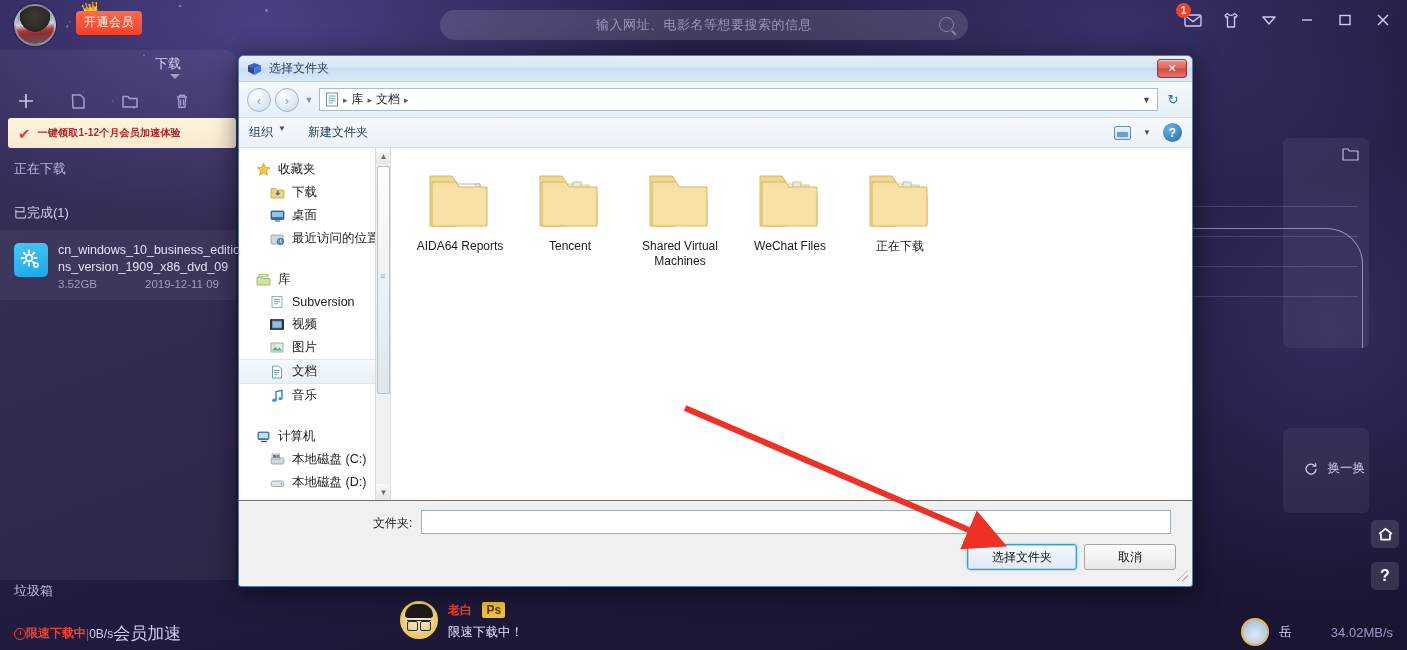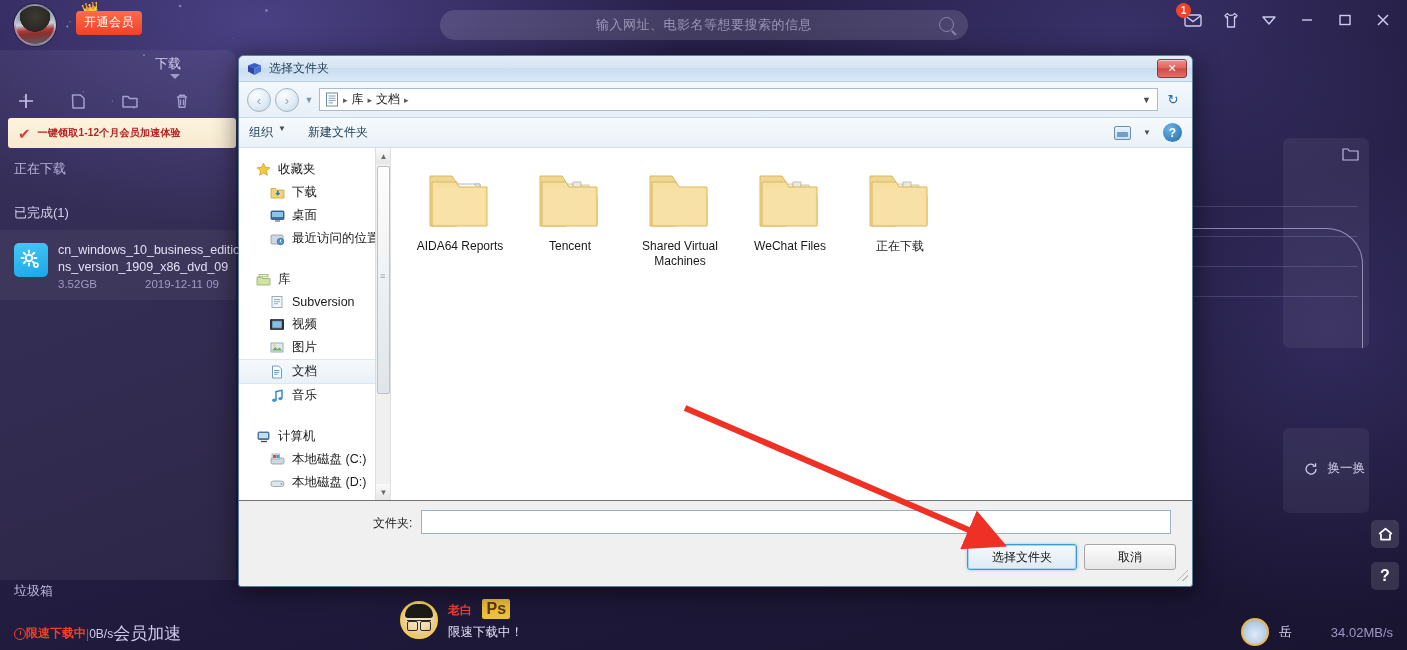--- a/index.html
+++ b/index.html
@@ -169,21 +169,21 @@
   }
   #ad-avatar .glasses::before, #ad-avatar .glasses::after {
     content:''; position:absolute; top:0; width:9px; height:8px;
     border:1.5px solid #2b2b2b; border-radius:2px;
   }
   #ad-avatar .glasses::before { left:0; }
   #ad-avatar .glasses::after { right:0; }
   #ad-name { color:#f2402b; font-size: 12px; font-weight: bold; }
   #ad-ps {
     display:inline-block; background:#f2c13c; color:#5b3a0a;
-    font-size:16px; font-weight:bold; padding:1px 4px; border-radius:2px; margin-left:6px;
+    font-size:12px; font-weight:bold; padding:1px 4px; border-radius:2px; margin-left:6px;
   }
   #ad-sub { color:#e3e0f5; font-size: 12.5px; margin-top: 5px; }
 
   
   #right-panel {
     position: absolute; right: 0; top: 50px; width: 118px; height: 600px;
   }
   .right-card {
     position: absolute; right: 38px; width: 86px;
     background: rgba(255,255,255,0.06);

